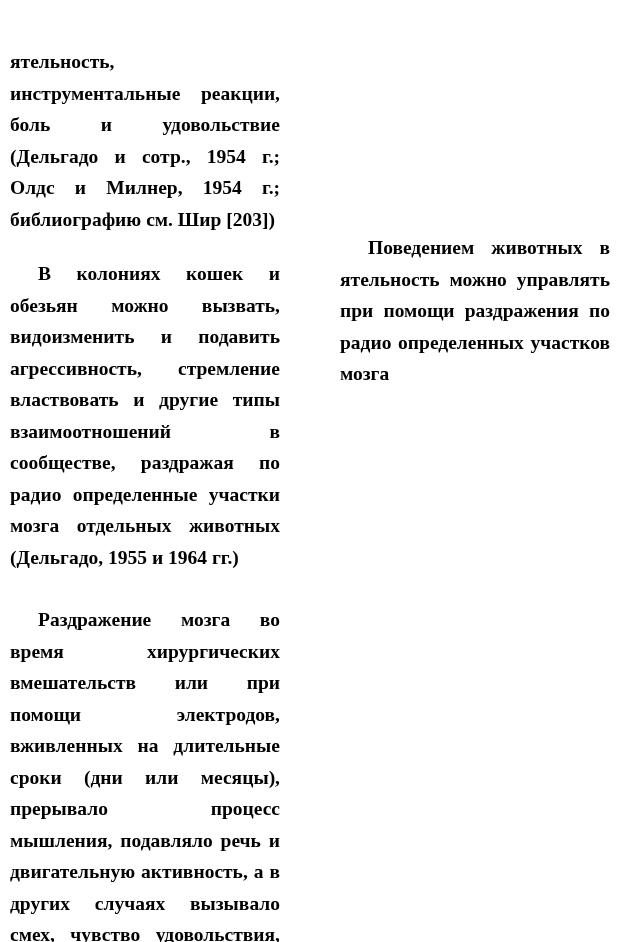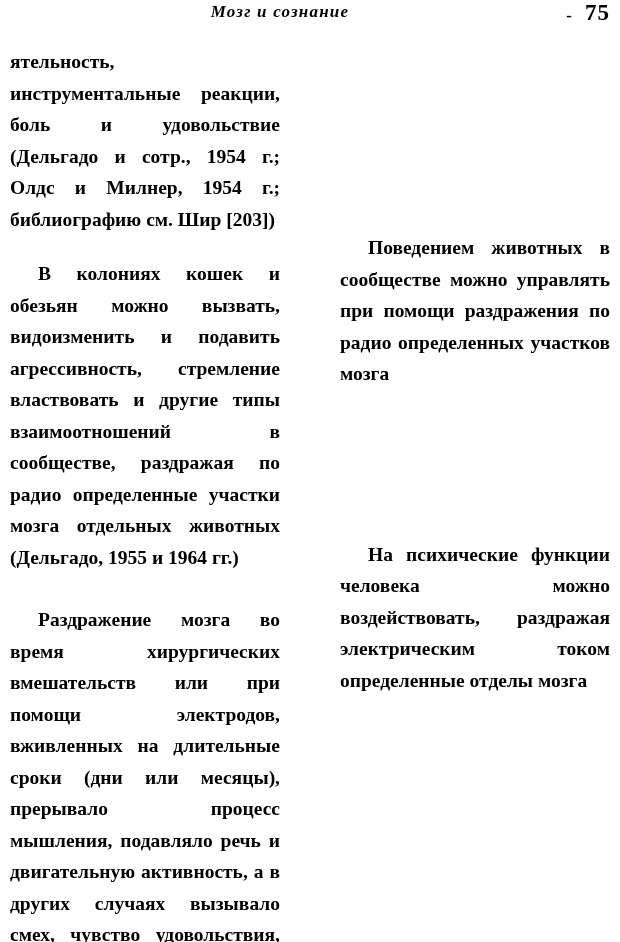--- a/index.html
+++ b/index.html
@@ -94,34 +94,28 @@
   }
   .col-right p.second {
     margin-top: 149px;
   }
 </style>
 </head>
 <body>
 
 <div class="page">
 
-  <div class="header">
-    <div class="running-title">Мозг и сознание</div>
-    <div class="folio-dash">-</div>
-    <div class="folio">75</div>
-  </div>
 
   <div class="columns">
 
     <div class="col col-left">
       <p class="para">ятельность, инструментальные реакции, боль и удовольствие (Дельгадо и сотр., 1954 г.; Олдс и Милнер, 1954 г.; библиографию см. Шир [203])</p>
       <p class="para indent gap-1">В колониях кошек и обезьян можно вызвать, видоизменить и подавить агрессивность, стремление властвовать и другие типы взаимоотношений в сообществе, раздражая по радио определенные участки мозга отдельных животных (Дельгадо, 1955 и 1964 гг.)</p>
       <p class="para indent gap-2">Раздражение мозга во время хирургических вмешательств или при помощи электродов, вживленных на длительные сроки (дни или месяцы), прерывало процесс мышления, подавляло речь и двигательную активность, а в других случаях вызывало смех, чувство удовольствия, дружелюбие, болтливость, враждебность, страх, галлюцинации и воспоминания (Дельгадо и сотр., 1952 и 1968 гг.; Пенфилд и Джаспер, 1954 г.; библиографию см. Рамей и О'Догерти [182]</p>
     </div>
 
     <div class="col col-right">
-      <p class="para indent first">Поведением животных в сообществе можно управлять при помощи раздражения по радио определенных участков мозга</p>
-      <p class="para indent second">На психические функции человека можно воздействовать, раздражая электрическим током определенные отделы мозга</p>
+      <p class="para indent first">Поведением животных в ятельность можно управлять при помощи раздражения по радио определенных участков мозга</p>
     </div>
 
   </div>
 
 </div>
 
 </body></html>

